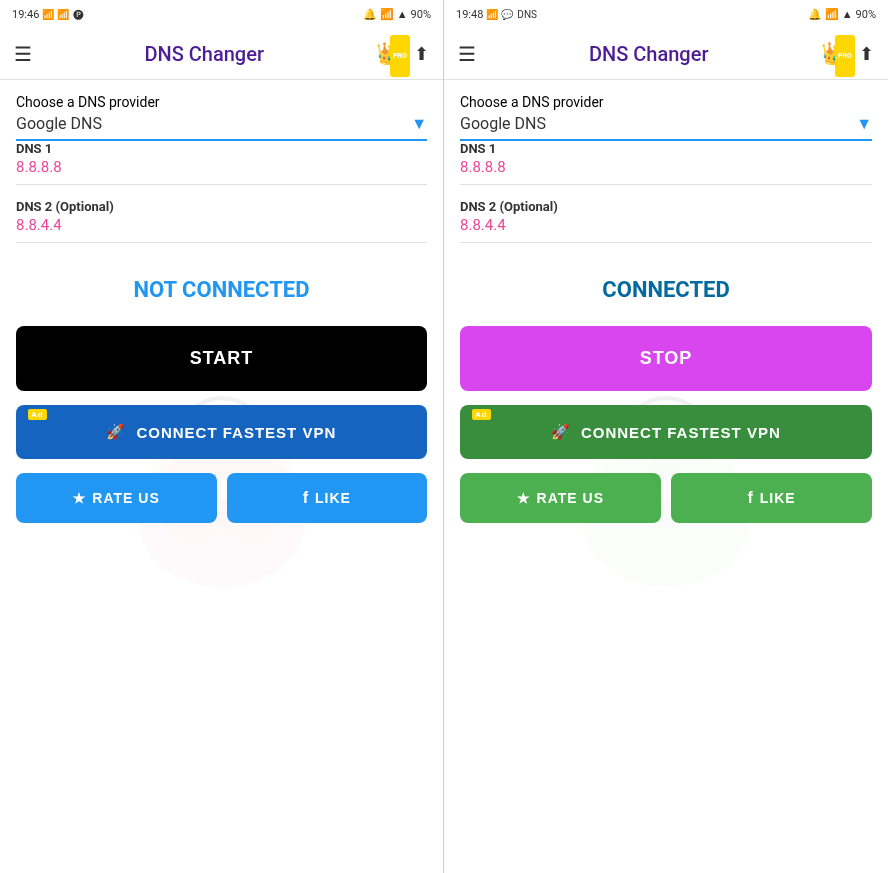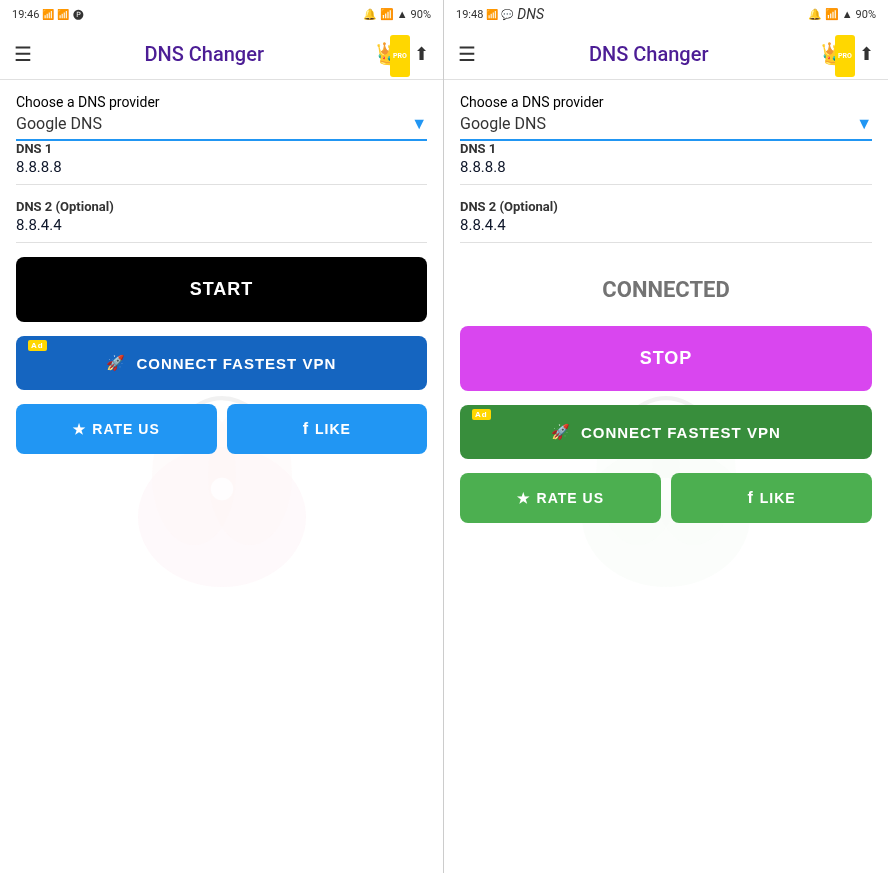--- a/index.html
+++ b/index.html
@@ -132,21 +132,21 @@
 
     .dns-field-label {
       font-size: 13px;
       font-weight: bold;
       color: #333;
       margin-bottom: 2px;
     }
 
     .dns-field-value {
       font-size: 15px;
-      color: #0f172a;
+      color: #ec4899;
       border-bottom: 1px solid #e0e0e0;
       padding-bottom: 8px;
     }
 
     
     .watermark {
       position: absolute;
       top: 50%;
       left: 50%;
       transform: translate(-50%, -50%);
@@ -159,21 +159,21 @@
     .connection-status {
       text-align: center;
       font-size: 22px;
       font-weight: bold;
       margin: 20px 0 24px;
       z-index: 1;
       position: relative;
     }
 
     .not-connected { color: #2196F3; }
-    .connected-text { color: #737373; }
+    .connected-text { color: #0369a1; }
 
     
     .main-button {
       width: 100%;
       padding: 22px;
       border: none;
       border-radius: 8px;
       font-size: 18px;
       font-weight: bold;
       color: #fff;
@@ -311,20 +311,21 @@
     <div class="dns-field">
       <div class="dns-field-label">DNS 1</div>
       <div class="dns-field-value">8.8.8.8</div>
     </div>
 
     <div class="dns-field">
       <div class="dns-field-label">DNS 2 (Optional)</div>
       <div class="dns-field-value">8.8.4.4</div>
     </div>
 
+    <div class="connection-status not-connected">NOT CONNECTED</div>
 
     <button class="main-button start-btn">START</button>
 
     <button class="vpn-button vpn-btn-blue">
       <span class="ad-badge">Ad</span>
       <span>🚀</span>
       <span>CONNECT FASTEST VPN</span>
     </button>
 
     <div class="bottom-buttons">
@@ -340,21 +341,21 @@
   </div>
 </div>
 
 <div class="phone-screen right">
 
   <div class="status-bar">
     <div class="status-left">
       <span>19:48</span>
       <span style="font-size:10px;">📶</span>
       <span style="font-size:10px;">💬</span>
-      <span style="font-size:14px;font-style:italic;">DNS</span>
+      <span style="font-size:10px;">DNS</span>
     </div>
     <div class="status-right">
       <span>🔔</span>
       <span>📶</span>
       <span>▲</span>
       <span>90%</span>
     </div>
   </div>
 
   <div class="app-bar">

